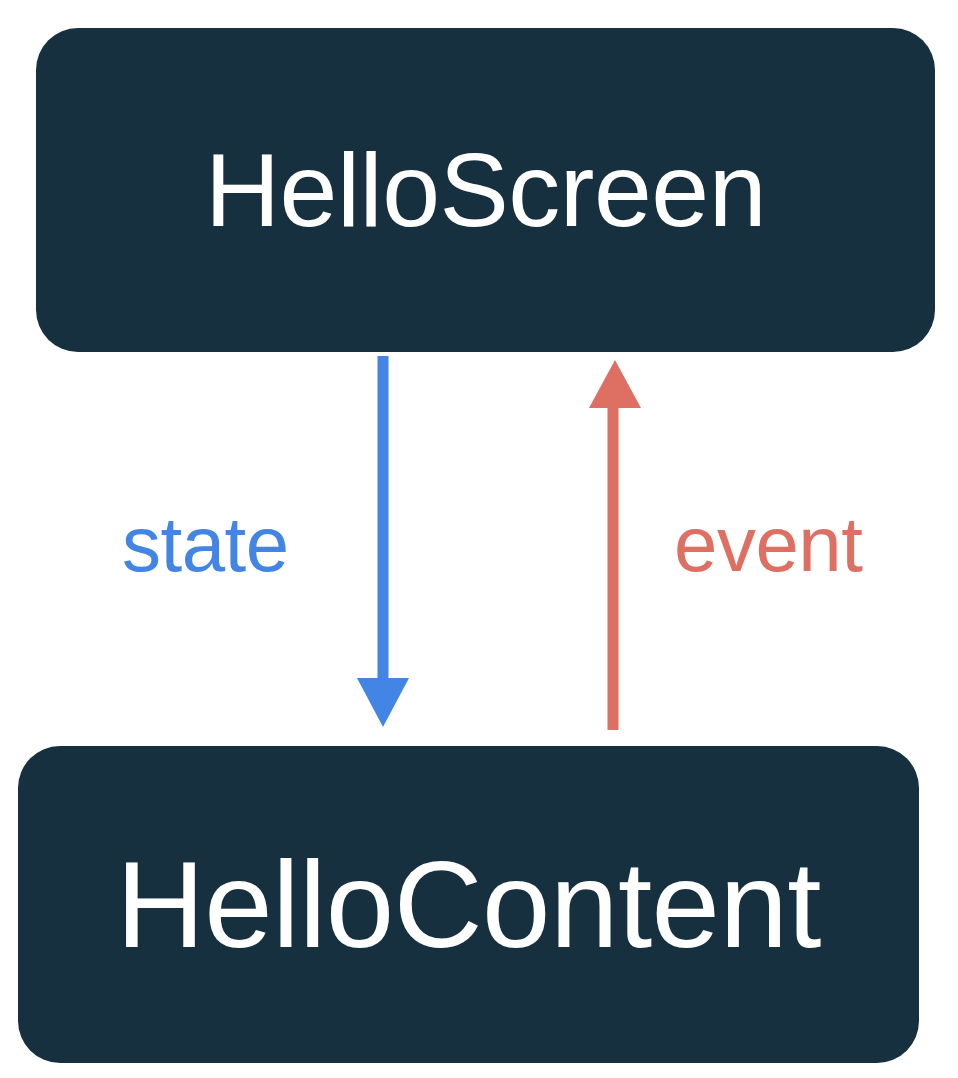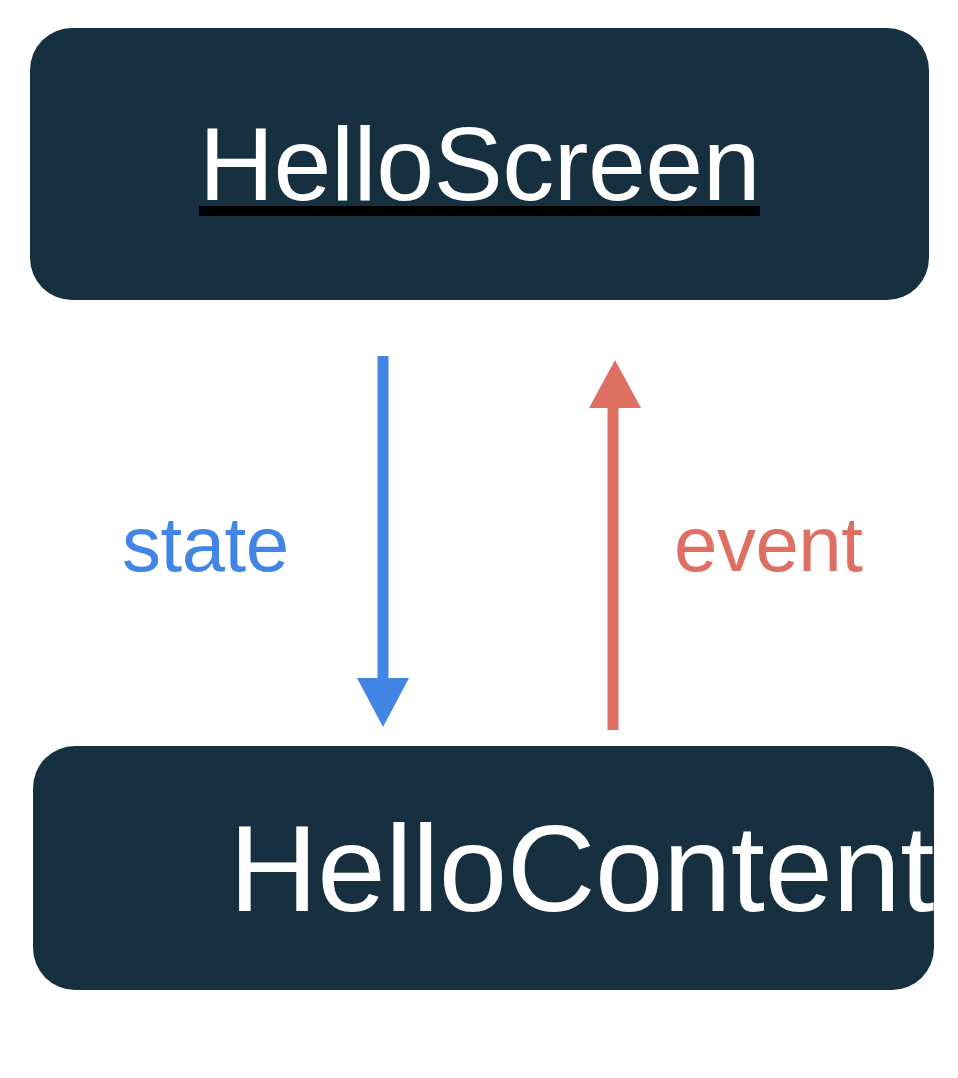--- a/index.html
+++ b/index.html
@@ -20,32 +20,30 @@
   .node-box {
     position: absolute;
     display: flex;
     align-items: center;
     justify-content: center;
     background: #17303f;
     border-radius: 42px;
     box-sizing: border-box;
   }
   #node-hello-screen {
-    left: 30px;
+    left: 36px;
     top: 28px;
     width: 899px;
-    height: 272px;
-    text-decoration: underline;
+    height: 324px;
   }
   #node-hello-content {
-    left: 33px;
+    left: 18px;
     top: 746px;
     width: 901px;
-    height: 244px;
-    justify-content: flex-end;
+    height: 317px;
   }
   .node-label {
     color: #ffffff;
     font-family: "Liberation Sans", sans-serif;
     font-weight: 400;
     letter-spacing: -0.5px;
     white-space: nowrap;
     line-height: 1;
   }
   #label-hello-screen {

